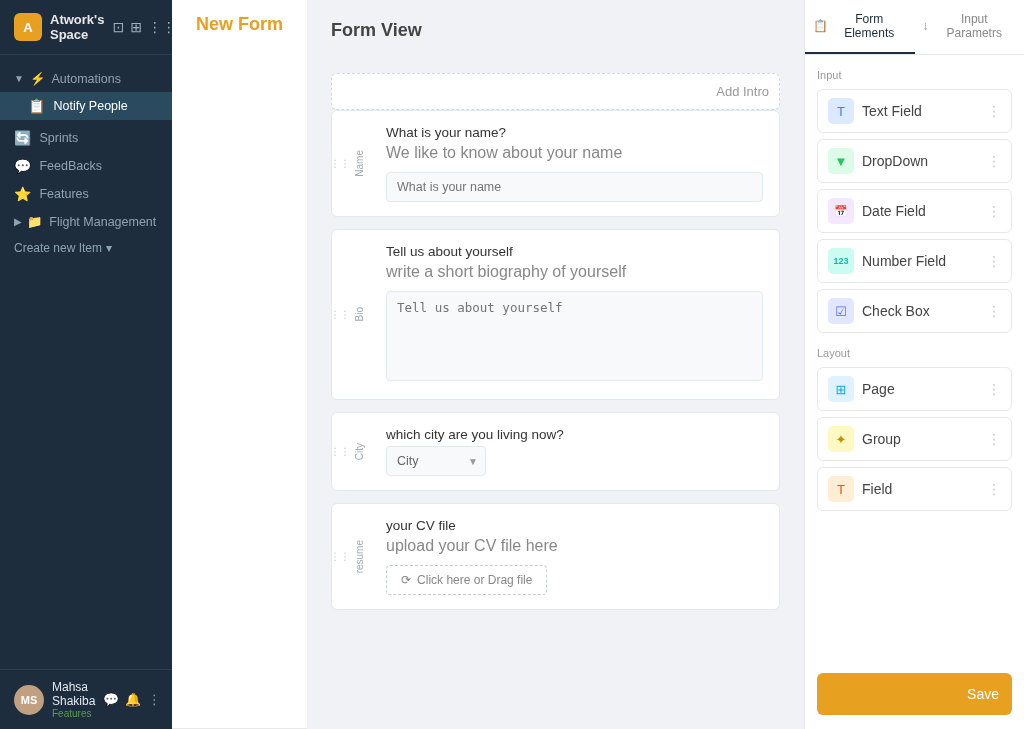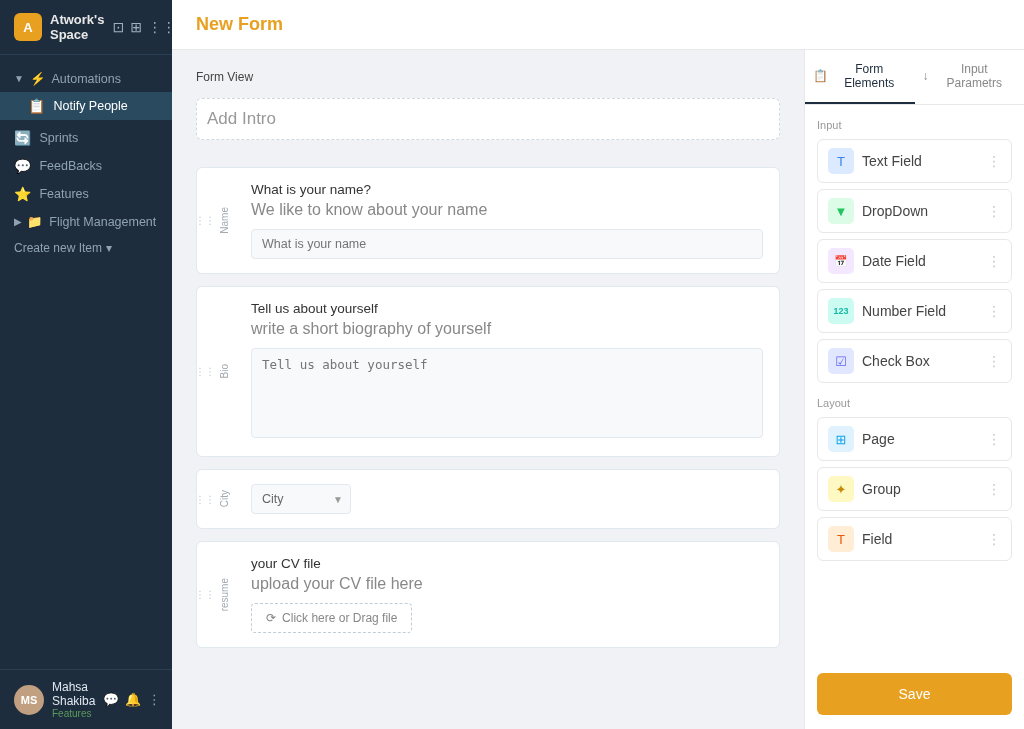--- a/index.html
+++ b/index.html
@@ -25,31 +25,31 @@
     .create-new { display: flex; align-items: center; gap: 4px; padding: 6px 14px; font-size: 12px; color: #8fa3b3; cursor: pointer; }
 
     .sidebar-footer { padding: 10px 14px; border-top: 1px solid #2a3f54; display: flex; align-items: center; gap: 8px; }
     .avatar { width: 30px; height: 30px; border-radius: 50%; background: #c0a080; display: flex; align-items: center; justify-content: center; color: white; font-size: 11px; font-weight: bold; flex-shrink: 0; }
     .user-info { flex: 1; }
     .user-name { color: #e0e8f0; font-size: 12px; font-weight: 500; }
     .user-status { color: #5a9a5a; font-size: 10px; }
     .footer-icons { display: flex; gap: 6px; color: #8fa3b3; font-size: 13px; }
 
     
-    .main { flex: 1; display: flex; flex-direction: column; overflow: hidden; }
+    .main { flex: 1; display: flex; flex-direction: row; overflow: hidden; }
     .main-header { background: white; padding: 14px 24px; border-bottom: 1px solid #e8e8e8; }
     .page-title { color: #e8a020; font-size: 18px; font-weight: 600; }
 
     .main-body { flex: 1; display: flex; overflow: hidden; gap: 0; }
 
     
     .form-area { flex: 1; padding: 20px 24px; overflow-y: auto; background: #f0f2f5; }
-    .form-view-label { font-size: 12px; color: #444; font-weight: 400; margin-bottom: 14px; }
-
-    .add-intro-btn { width: 100%; padding: 10px; background: white; border: 1.5px dashed #d0d8e0; border-radius: 6px; color: #999; font-size: 17px; cursor: pointer; text-align: left; margin-bottom: 27px; }
+    .form-view-label { font-size: 18px; color: #444; font-weight: 700; margin-bottom: 32px; }
+
+    .add-intro-btn { width: 100%; padding: 10px; background: white; border: 1.5px dashed #d0d8e0; border-radius: 6px; color: #999; font-size: 13px; cursor: pointer; text-align: right; margin-bottom: 0; }
 
     .form-field-card { background: white; border: 1px solid #e0e8f0; border-radius: 6px; margin-bottom: 12px; display: flex; align-items: stretch; }
     .field-drag-handle { width: 16px; display: flex; align-items: center; justify-content: center; color: #c0c8d0; font-size: 10px; flex-shrink: 0; padding: 0 2px; cursor: grab; }
     .field-label-side { width: 22px; display: flex; align-items: center; justify-content: center; flex-shrink: 0; }
     .field-label-side span { writing-mode: vertical-rl; transform: rotate(180deg); font-size: 10px; color: #a0a8b0; }
     .field-content { flex: 1; padding: 14px 16px; }
     .field-question { font-size: 13.5px; color: #333; font-weight: 500; margin-bottom: 4px; }
     .field-description { font-size: 16px; color: #888; margin-bottom: 10px; }
     .field-input { width: 100%; padding: 7px 10px; border: 1px solid #e0e8f0; border-radius: 4px; font-size: 12.5px; color: #bbb; background: #f8f9fa; outline: none; }
     .field-textarea { width: 100%; padding: 8px 10px; border: 1px solid #e0e8f0; border-radius: 4px; font-size: 12.5px; color: #bbb; background: #f8f9fa; outline: none; resize: none; height: 90px; }
@@ -74,21 +74,21 @@
     .icon-purple { background: #f3e8ff; color: #a855f7; }
     .icon-teal { background: #ccfbf1; color: #14b8a6; }
     .icon-indigo { background: #e0e7ff; color: #6366f1; }
     .icon-sky { background: #e0f2fe; color: #0ea5e9; }
     .icon-yellow { background: #fef9c3; color: #ca8a04; }
     .icon-orange { background: #ffedd5; color: #ea580c; }
 
     .element-label { font-size: 14px; color: #444; flex: 1; }
     .element-more { color: #c0c8d0; font-size: 14px; cursor: pointer; }
 
-    .save-btn { margin: 6px 12px 14px; padding: 13px; background: #e8a020; color: white; border: none; border-radius: 6px; font-size: 14px; font-weight: 500; cursor: pointer; width: calc(100% - 24px); }
+    .save-btn { margin: 6px 12px 14px; padding: 13px; background: #e8a020; color: white; border: none; border-radius: 6px; font-size: 14px; font-weight: 500; cursor: pointer; width: calc(100% - 24px); text-align: right; }
   </style>
 </head>
 <body>
 
 <div class="sidebar">
   <div class="sidebar-header">
     <div class="sidebar-logo">
       A
     </div>
     <span class="sidebar-title">Atwork's Space</span>
@@ -186,20 +186,21 @@
         </div>
       </div>
 
       
       <div class="form-field-card">
         <div class="field-drag-handle">⋮⋮</div>
         <div class="field-label-side">
           <span>City</span>
         </div>
         <div class="field-content">
+          <div class="field-question">which city are you living now?</div>
           <div class="field-select-wrap">
             <select class="field-select">
               <option>City</option>
             </select>
             <span class="select-arrow">▼</span>
           </div>
         </div>
       </div>
 
       

